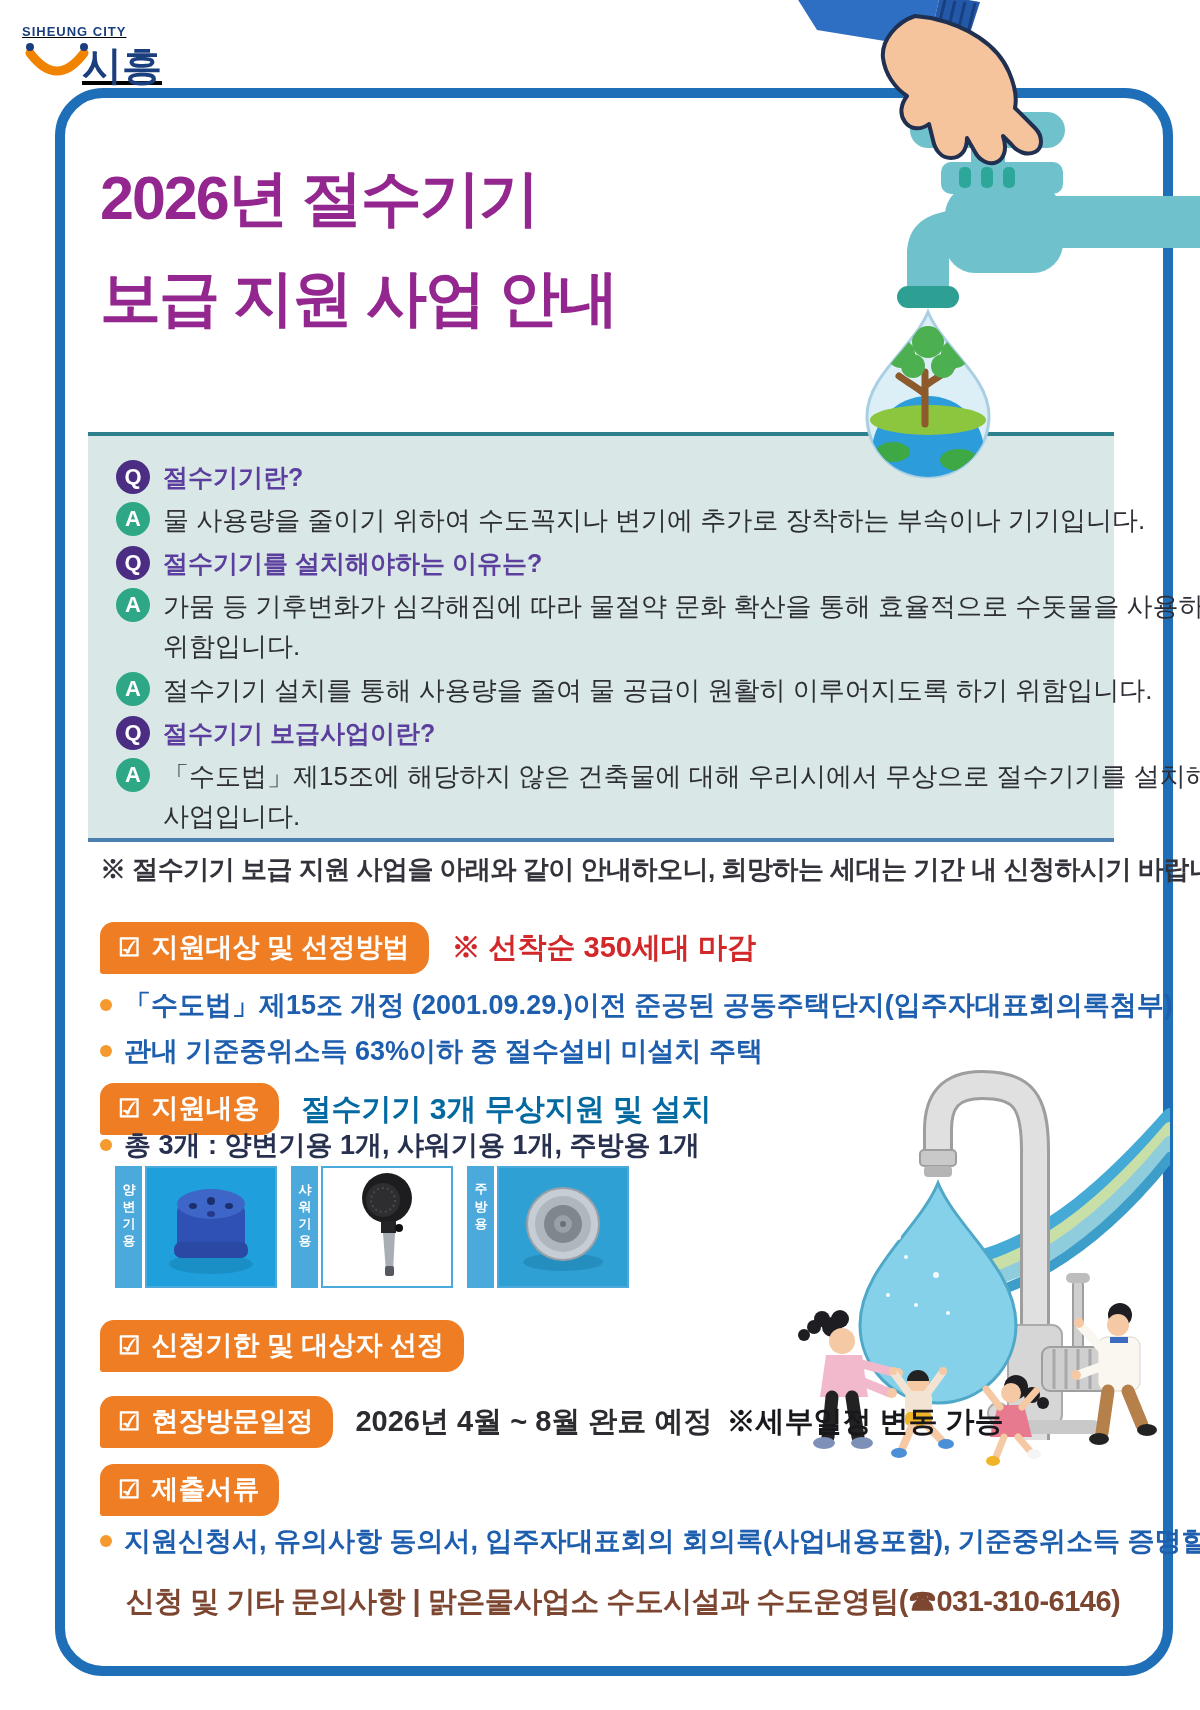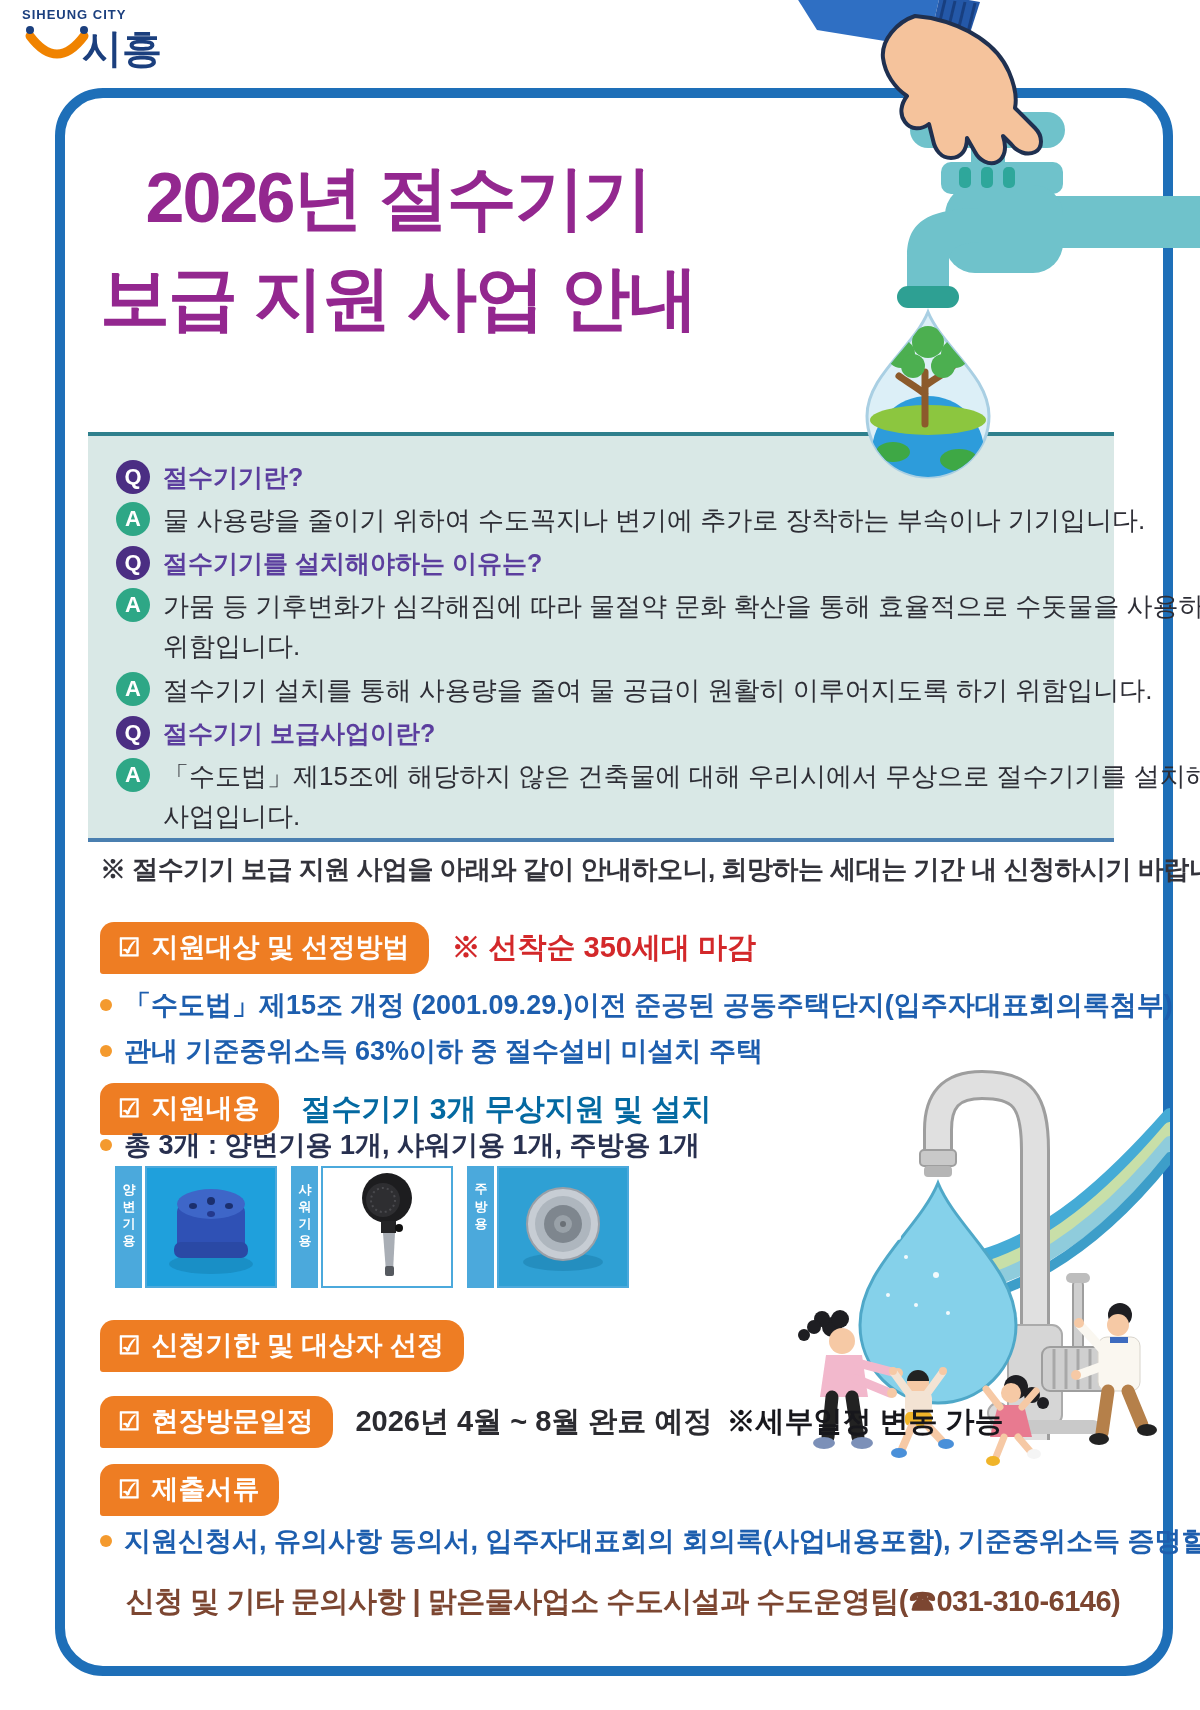--- a/index.html
+++ b/index.html
@@ -1,32 +1,32 @@
 <!DOCTYPE html>
 <html><head>
 <meta charset="utf-8">
 <style>
   html,body{margin:0;padding:0;background:#fff;}
   .poster{position:relative;width:1200px;height:1710px;background:#ffffff;overflow:hidden;
           font-family:"Liberation Sans",sans-serif;}
 
   
-  .logo{position:absolute;left:22px;top:7px;z-index:4;}
+  .logo{position:absolute;left:22px;top:24px;z-index:4;text-decoration:underline;}
   .logo-en{font-size:13px;font-weight:bold;color:#1B3F7E;letter-spacing:1px;}
   .logo-art{display:flex;align-items:flex-end;margin-top:-2px;}
   .logo-kr{font-size:40px;font-weight:bold;color:#1B3F7E;margin-left:-10px;line-height:48px;}
 
   
   .frame{position:absolute;left:55px;top:88px;width:1098px;height:1568px;
          border:10px solid #1E6FB8;border-radius:48px;z-index:1;}
 
   
   .title{position:absolute;left:100px;top:148px;z-index:2;}
-  .title-line{font-size:70px;font-weight:bold;color:#93278F;line-height:100px;
-              letter-spacing:-2px;white-space:pre;text-align:center;}
+  .title-line{font-size:61px;font-weight:bold;color:#93278F;line-height:100px;
+              letter-spacing:-2px;white-space:pre;}
 
   
   .faucet-top{position:absolute;left:735px;top:0;width:465px;height:505px;z-index:5;}
 
   
   .qna{position:absolute;left:88px;top:432px;width:1026px;height:410px;box-sizing:border-box;
        background:#D9E8E6;border-top:4px solid #2F808D;border-bottom:4px solid #4A7FB0;
        padding:18px 28px;z-index:2;}
   .qrow,.arow{display:flex;gap:13px;margin:4px 0;}
   .badge-circle{width:34px;height:34px;border-radius:50%;color:#fff;font-weight:bold;font-size:22px;

